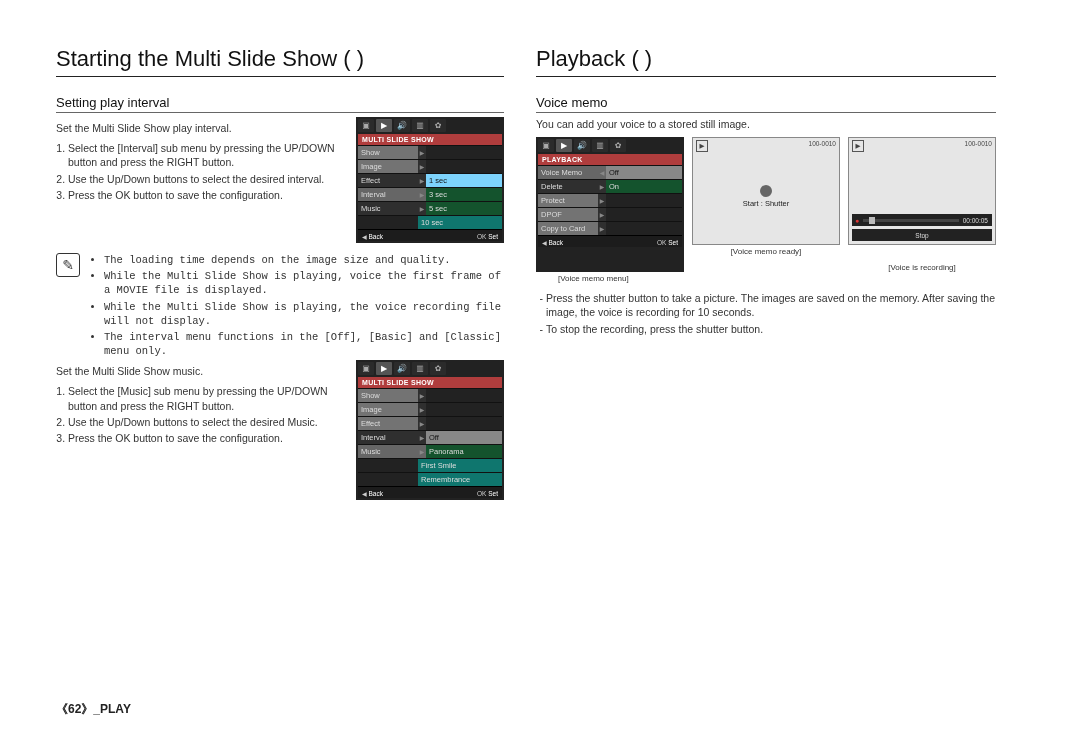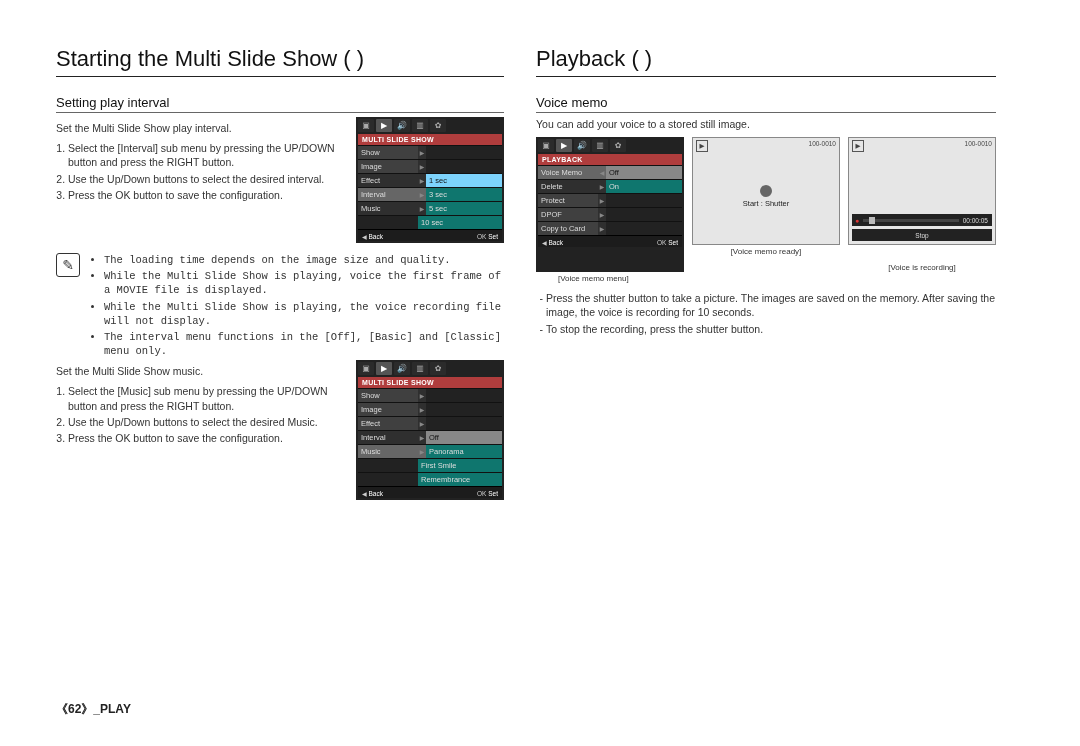--- a/index.html
+++ b/index.html
@@ -94,25 +94,25 @@
   }
   .lcd-row, .lcd-row2 {
     display: flex;
     align-items: stretch;
     border-top: 1px solid #111;
   }
   .lcd-row > div, .lcd-row2 > div {
     padding: 2px 3px;
     box-sizing: border-box;
   }
-  .lcd-row .k { width: 60px; background: #404040; display:flex; align-items:center; }
+  .lcd-row .k { width: 60px; background: #737373; display:flex; align-items:center; }
   .lcd-row .arrow, .lcd-row2 .arrow { width: 8px; background:#2f2f2f; display:flex;align-items:center;justify-content:center;color:#888;font-size:6px; }
   .lcd-row2 { }
   .lcd-row2 .k { width: 60px; background:#2f2f2f; display:flex;align-items:center; }
-  .lcd-row2 .v { flex:1; background:#0f766e; display:flex;align-items:center; }
+  .lcd-row2 .v { flex:1; background:#14532d; display:flex;align-items:center; }
   .lcd-row2.opt { }
   .lcd-row2.opt .pad { width:60px; background:#222; }
   .lcd-row2.opt .v { flex:1; background:#0f766e; }
   .lcd-footer {
     display:flex;
     justify-content: space-between;
     padding: 3px 4px 1px 4px;
     font-size: 6.5px;
     color:#ccc;
     background:#1c1c1c;

